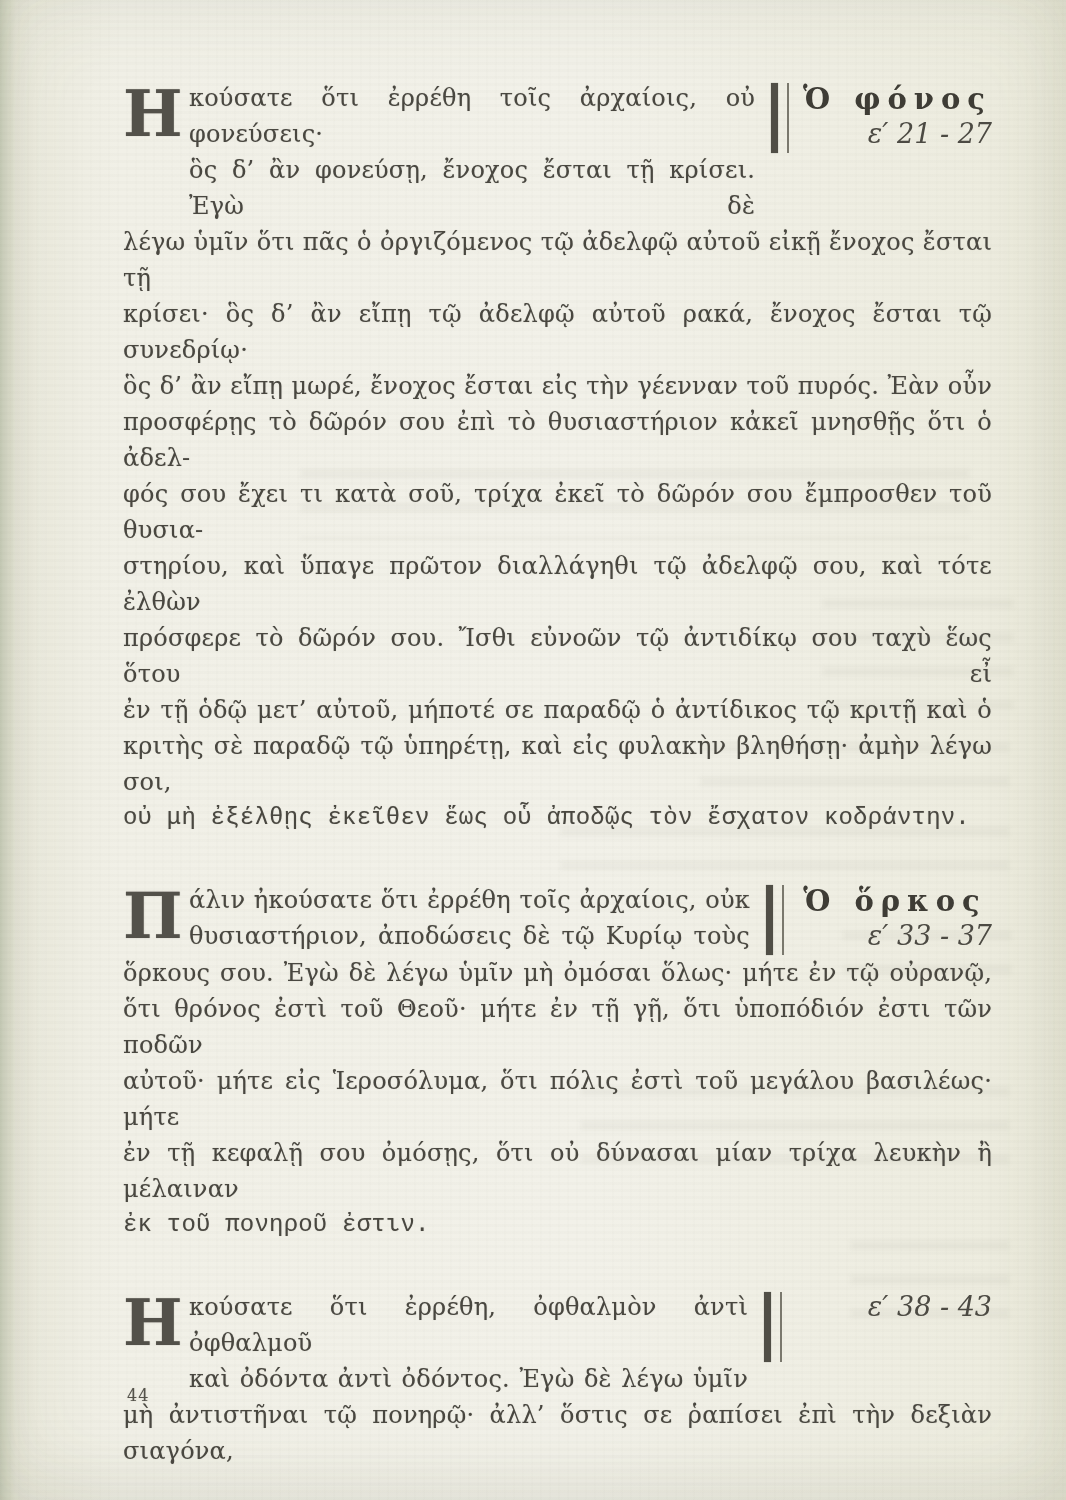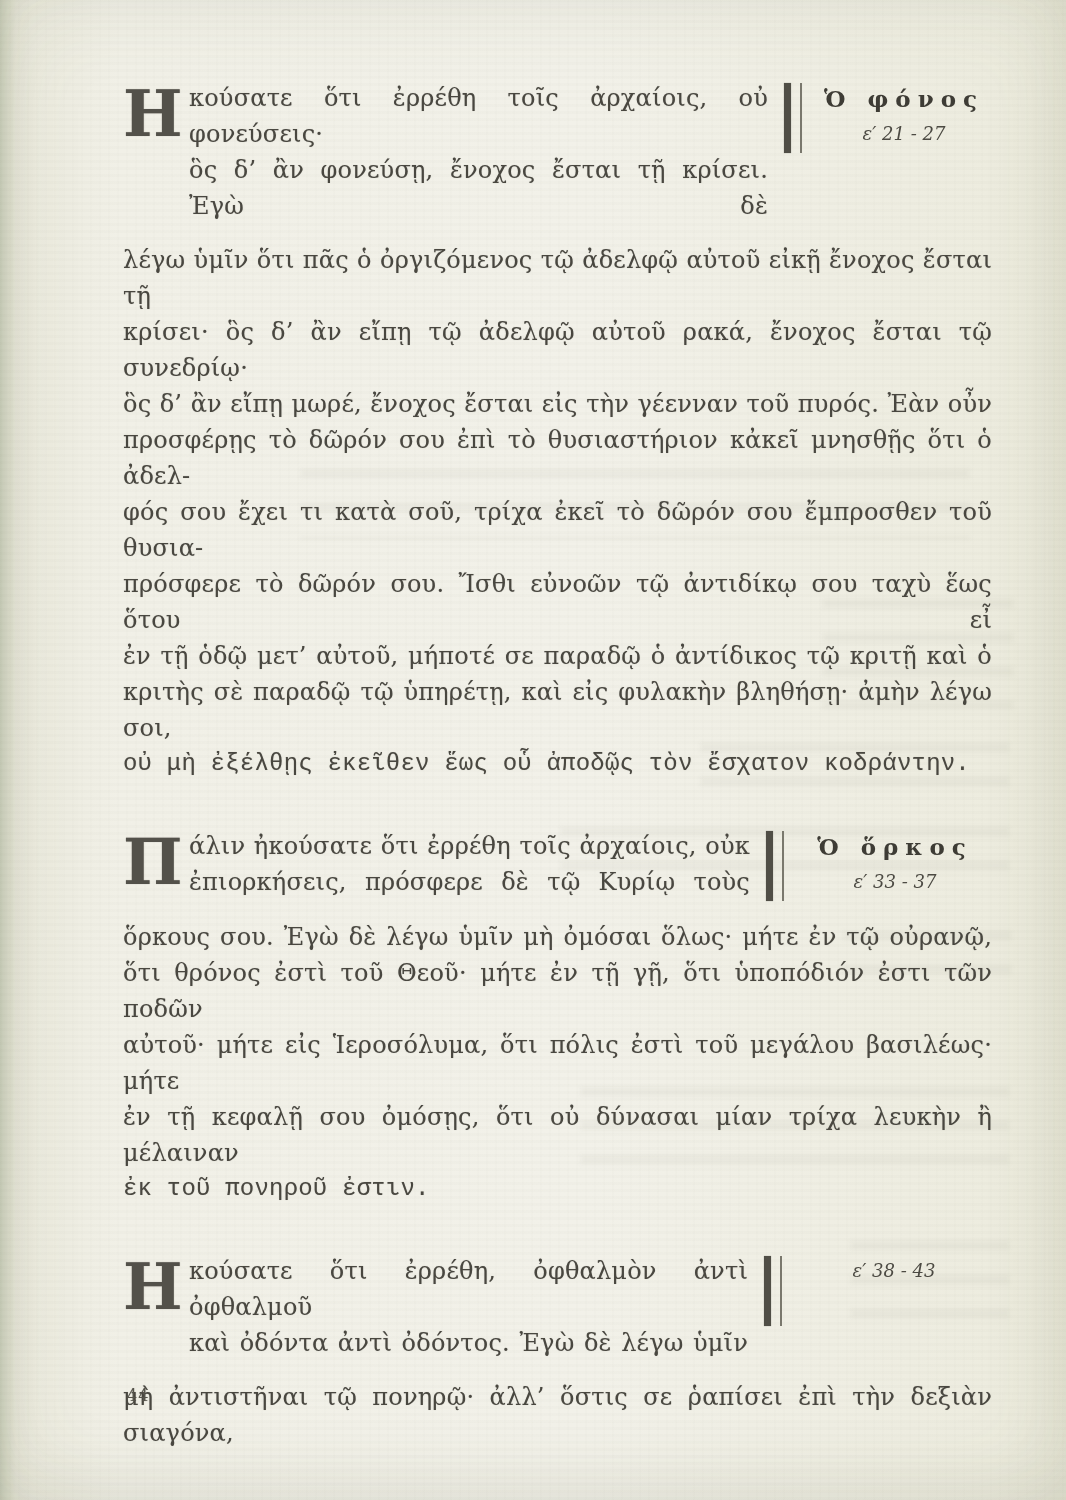--- a/index.html
+++ b/index.html
@@ -40,29 +40,29 @@
     flex:0 0 66px;
     font-size:63px;line-height:68px;
     font-weight:bold;color:#53514a;
     text-shadow:0 0 1px rgba(60,58,50,.45);
   }
   .head-lines{flex:1 1 auto;min-width:0;}
   .rule{flex:0 0 auto;display:flex;gap:9px;margin:3px 14px 0 16px;height:70px;}
   .bar-thick{width:7px;height:70px;background:#504e46;box-shadow:0 0 1px rgba(0,0,0,.35);}
   .bar-thin{width:2px;height:70px;background:#7a786d;}
   .side-heading{padding-top:1px;text-align:center;}
-  .sh-title{font-size:23px;font-weight:bold;color:#3e3c35;line-height:36px;white-space:nowrap;}
-  .sh-ref{font-style:italic;font-size:18px;color:#4c4a43;line-height:34px;}
+  .sh-title{font-size:29px;font-weight:bold;color:#3e3c35;line-height:36px;white-space:nowrap;}
+  .sh-ref{font-style:italic;font-size:27px;color:#4c4a43;line-height:34px;text-align:right;}
   
   .p1 .side-heading{flex:0 0 176px;}
   .p2 .side-heading{flex:0 0 194px;}
   .p3 .side-heading{flex:0 0 196px;}
   .p1 .sh-title,.p2 .sh-title{letter-spacing:7px;}
   .p3 .sh-title,.p4 .sh-title{letter-spacing:.5px;}
-  .para-body{margin-top:18px;}
+  .para-body{margin-top:0;}
   .page-number{
     position:absolute;left:127px;top:1378px;
     font-size:16px;color:#55534b;letter-spacing:1px;
     text-shadow:0 0 1px rgba(73,71,64,.3);
     margin-top:8px;
   }
   
   .ghost{
     position:absolute;pointer-events:none;
     filter:blur(2.2px);opacity:.55;
@@ -99,32 +99,33 @@
             <div class="sh-title">Ὁ φόνος</div>
             <div class="sh-ref">ε′ 21 - 27</div>
           </div>
         </div>
         <div class="para-body">
           <div class="line body-line">λέγω ὑμῖν ὅτι πᾶς ὁ ὀργιζόμενος τῷ ἀδελφῷ αὐτοῦ εἰκῇ ἔνοχος ἔσται τῇ</div>
           <div class="line body-line">κρίσει· ὃς δ’ ἂν εἴπῃ τῷ ἀδελφῷ αὐτοῦ ρακά, ἔνοχος ἔσται τῷ συνεδρίῳ·</div>
           <div class="line body-line">ὃς δ’ ἂν εἴπῃ μωρέ, ἔνοχος ἔσται εἰς τὴν γέενναν τοῦ πυρός. Ἐὰν οὖν</div>
           <div class="line body-line">προσφέρῃς τὸ δῶρόν σου ἐπὶ τὸ θυσιαστήριον κἀκεῖ μνησθῇς ὅτι ὁ ἀδελ-</div>
           <div class="line body-line">φός σου ἔχει τι κατὰ σοῦ, τρίχα ἐκεῖ τὸ δῶρόν σου ἔμπροσθεν τοῦ θυσια-</div>
+          <div class="line body-line">στηρίου, καὶ ὕπαγε πρῶτον διαλλάγηθι τῷ ἀδελφῷ σου, καὶ τότε ἐλθὼν</div>
           <div class="line body-line">πρόσφερε τὸ δῶρόν σου. Ἴσθι εὐνοῶν τῷ ἀντιδίκῳ σου ταχὺ ἕως ὅτου εἶ</div>
           <div class="line body-line">ἐν τῇ ὁδῷ μετ’ αὐτοῦ, μήποτέ σε παραδῷ ὁ ἀντίδικος τῷ κριτῇ καὶ ὁ</div>
           <div class="line body-line">κριτὴς σὲ παραδῷ τῷ ὑπηρέτῃ, καὶ εἰς φυλακὴν βληθήσῃ· ἀμὴν λέγω σοι,</div>
           <div class="line body-line last">οὐ μὴ ἐξέλθῃς ἐκεῖθεν ἕως οὗ ἀποδῷς τὸν ἔσχατον κοδράντην.</div>
         </div>
       </section>
       <section class="para p2">
         <div class="para-head">
           <div class="drop-cap">Π</div>
           <div class="head-lines">
             <div class="line head-line">άλιν ἠκούσατε ὅτι ἐρρέθη τοῖς ἀρχαίοις, οὐκ</div>
-            <div class="line head-line">ἐπιορκήσεις, πρόσφερε δὲ τῷ Κυρίῳ τοὺς</div>
+            <div class="line head-line">θυσιαστήριον, ἀποδώσεις δὲ τῷ Κυρίῳ τοὺς</div>
           </div>
           <div class="rule">
             <span class="bar-thick"></span>
             <span class="bar-thin"></span>
           </div>
           <div class="side-heading">
             <div class="sh-title">Ὁ ὅρκος</div>
             <div class="sh-ref">ε′ 33 - 37</div>
           </div>
         </div>

